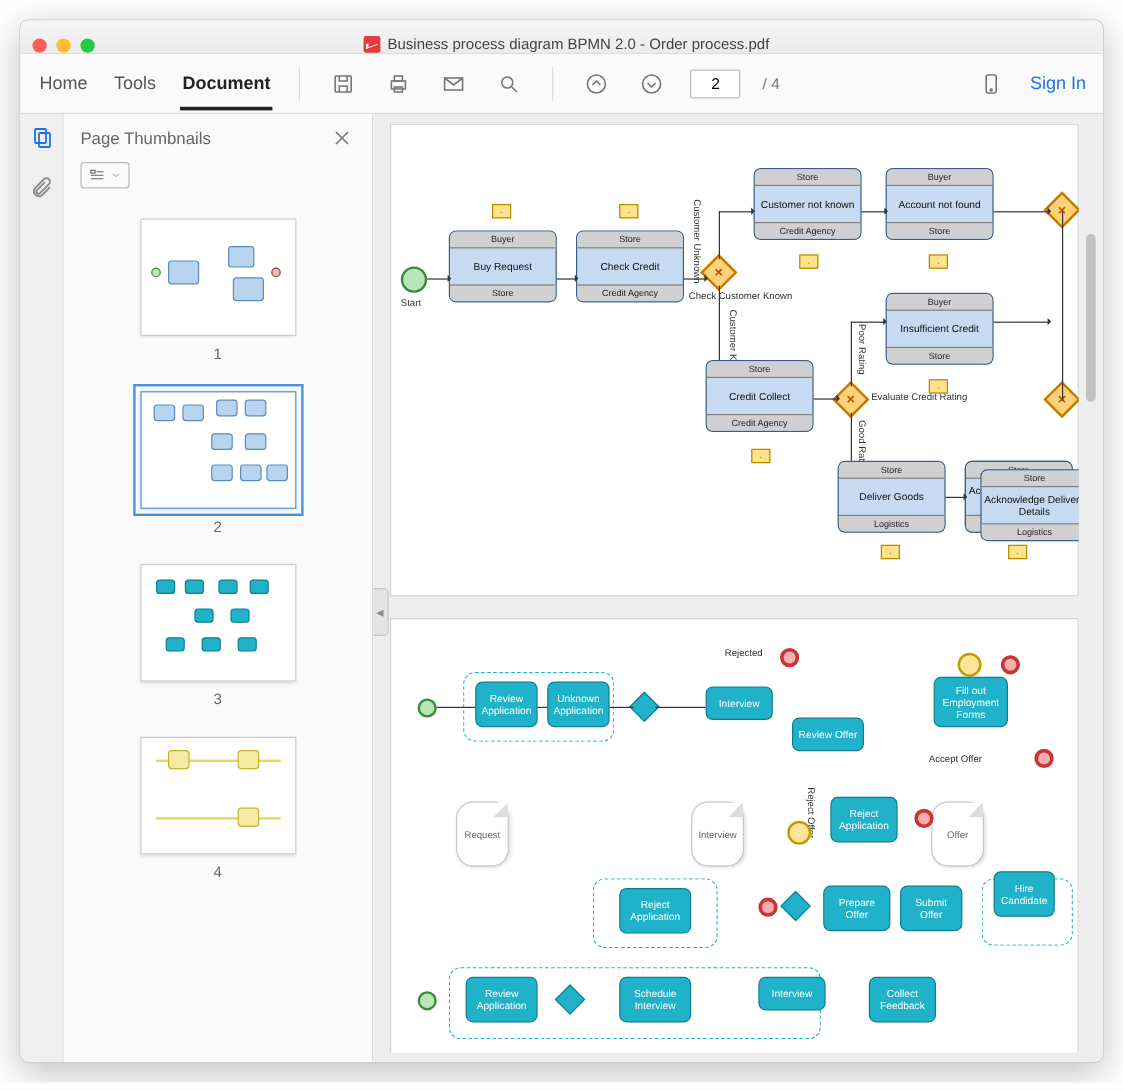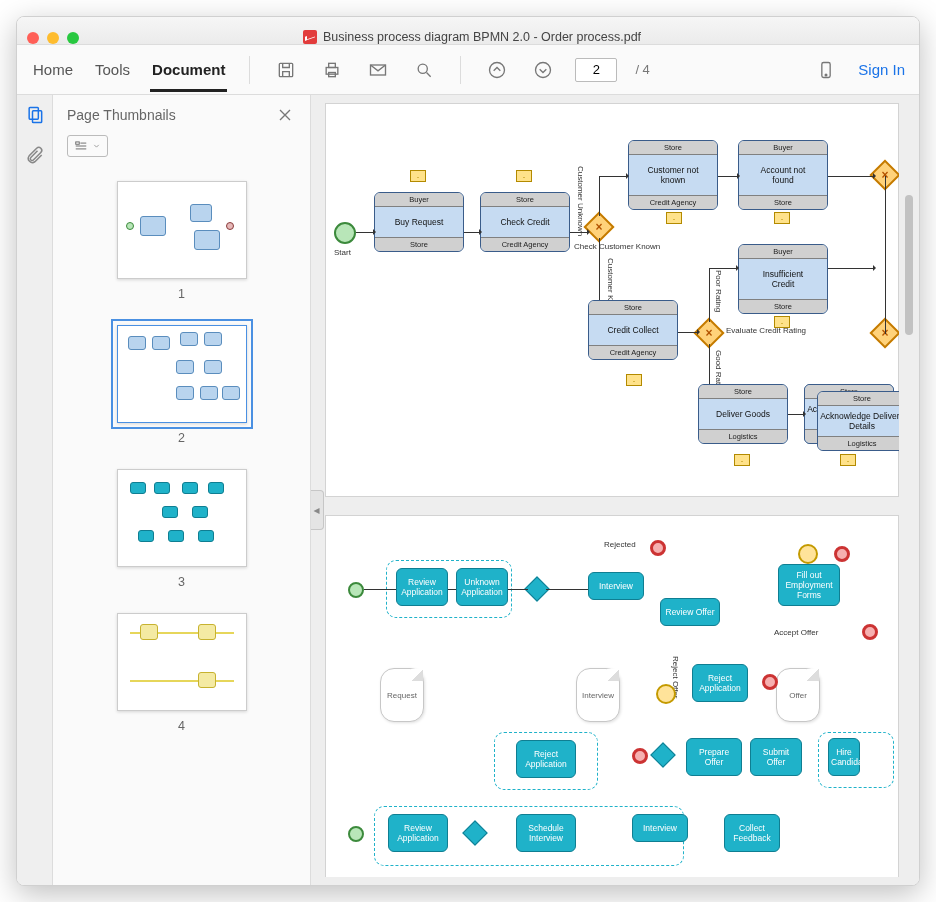--- a/index.html
+++ b/index.html
@@ -45,21 +45,21 @@
   .main { flex:1; background:#eeeeee; overflow:hidden; position:relative;}
   .collapse-handle{position:absolute; left:-1px; top:50%; width:14px; height:40px; background:#e4e4e4; border:1px solid #c6c6c6; border-left:none; border-radius:0 4px 4px 0; display:flex; align-items:center; justify-content:center; color:#888; font-size:12px; cursor:pointer; z-index:5;}
   .pages-holder{position:absolute; top:8px; left:14px; right:20px; bottom:8px; overflow:hidden;}
   .scrollbar{position:absolute; right:6px; top:100px; width:8px; height:140px; background:#c2c2c2; border-radius:4px;}
   .page { background:#fff; border:1px solid #d3d3d3; position:relative; margin-bottom:18px;}
   .page.p-top { height:394px;}
   .page.p-bot { height:396px;}
   
   .task {position:absolute; width:90px; border:1px solid #3a5c8a; border-radius:6px; font-size:8.5px; text-align:center; background:#c6dbf2; overflow:hidden;}
   .task .cap{background:#d0d0d0; border-bottom:1px solid #808080; font-size:7.5px; padding:2px 0; color:#222;}
-  .task .lbl{padding:10px 13px; color:#111;}
+  .task .lbl{padding:10px 0; color:#111;}
   .task .foot{background:#d0d0d0; border-top:1px solid #808080; font-size:7.5px; padding:2px 0;}
   .env{width:16px; height:12px; border:1px solid #b38a00; background:#ffe28a; position:absolute;}
   .env::before{content:"";position:absolute;top:0;left:0;right:0;height:6px;border-bottom:1px solid #b38a00; clip-path:polygon(0 0,100% 0,50% 100%);}
   .start-ev{position:absolute; width:22px;height:22px; border:2px solid #3c8a3c; border-radius:50%; background:#b8e6b8;}
   .gate{position:absolute; width:22px;height:22px; border:2px solid #c47a00; background:#ffd27a; transform:rotate(45deg);}
   .gate span{position:absolute; inset:0; transform:rotate(-45deg); display:flex; align-items:center; justify-content:center; font-weight:700; color:#b35300; font-size:12px;}
   .lab{position:absolute; font-size:8px; color:#333;}
   .vline,.hline{position:absolute; background:#333;}
   .hline{height:1px;} .vline{width:1px;}
   .arrow-r::after{content:"";position:absolute;right:-5px;top:-3px;border:3.5px solid transparent;border-left-color:#333;}
@@ -375,21 +375,21 @@
           <div class="tealbox" style="top:148px;left:366px;width:56px">Reject Application</div>
           <span class="circ red" style="top:158px;left:436px"></span>
 
           <span class="dashgrp" style="top:216px;left:168px;width:104px;height:58px"></span>
           <div class="tealbox" style="top:224px;left:190px;width:60px">Reject Application</div>
           <span class="circ red" style="top:232px;left:306px"></span>
           <span class="diam" style="top:230px;left:328px"></span>
           <div class="tealbox" style="top:222px;left:360px;width:56px">Prepare Offer</div>
           <div class="tealbox" style="top:222px;left:424px;width:52px">Submit Offer</div>
           <span class="dashgrp" style="top:216px;left:492px;width:76px;height:56px"></span>
-          <div class="tealbox" style="top:222px;left:502px;width:32px">Hire Candidate</div>
+          <div class="tealbox" style="top:210px;left:502px;width:51px">Hire Candidate</div>
 
           <span class="dashgrp" style="top:290px;left:48px;width:310px;height:60px"></span>
           <span class="circ green" style="top:310px;left:22px"></span>
           <div class="tealbox" style="top:298px;left:62px;width:60px">Review Application</div>
           <span class="diam" style="top:308px;left:140px"></span>
           <div class="tealbox" style="top:298px;left:190px;width:60px">Schedule Interview</div>
           <div class="tealbox" style="top:298px;left:306px;width:56px">Interview</div>
           <div class="tealbox" style="top:298px;left:398px;width:56px">Collect Feedback</div>
 
           <span class="hline" style="top:73px;left:38px;width:32px"></span>

